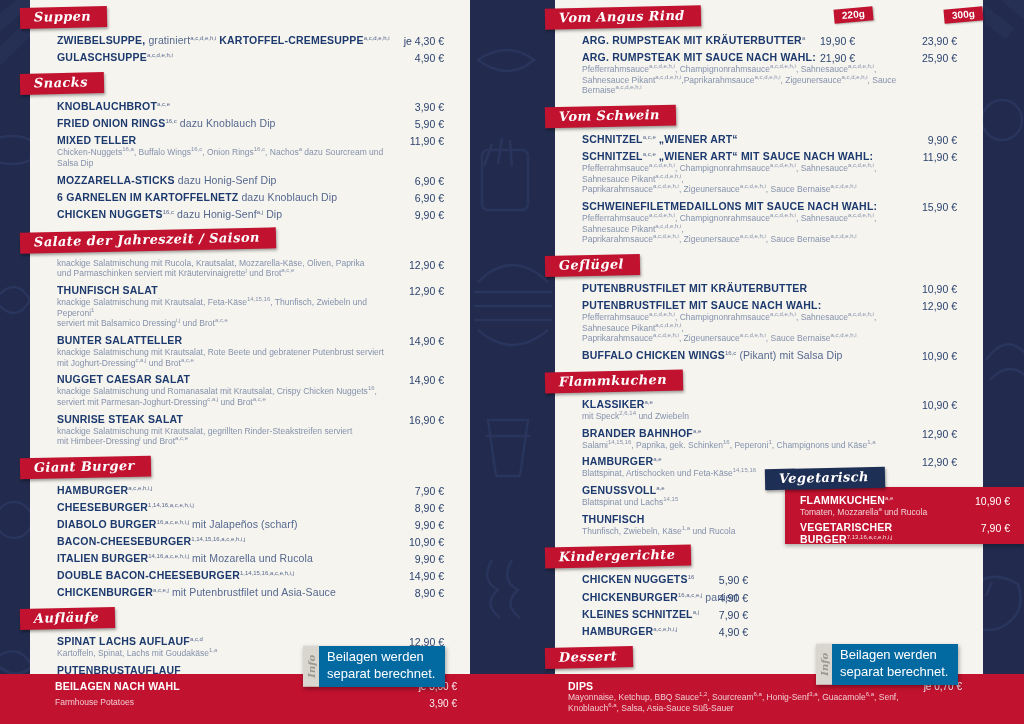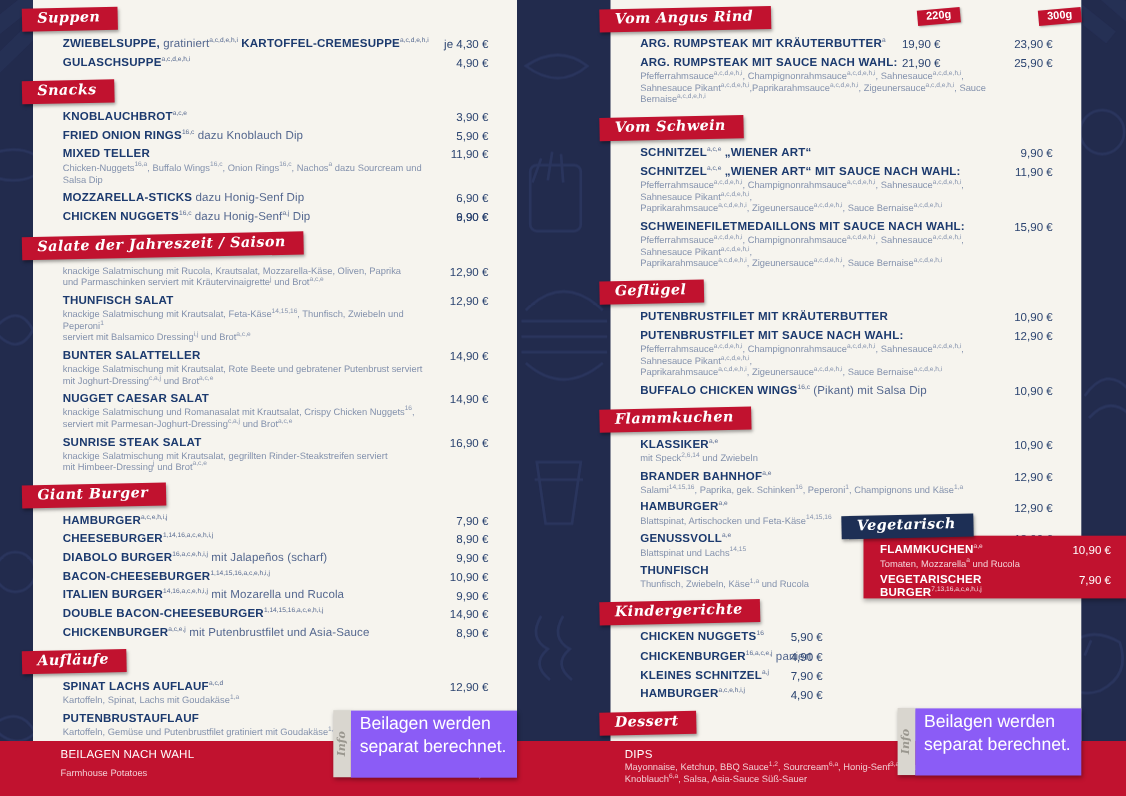--- a/index.html
+++ b/index.html
@@ -56,30 +56,30 @@
   #veg-box .item-line b{color:#fff}
   #veg-box .item-desc{color:rgba(255,255,255,.8)}
   #veg-box .price{color:#fff;right:6px}
   
   .info{position:absolute;display:flex;z-index:4;filter:drop-shadow(1px 2px 2px rgba(0,0,0,.35))}
   .info-tab{
     width:16px;background:#d9d6cf;color:#9a978f;
     font-family:"DejaVu Serif",serif;font-style:italic;font-weight:bold;font-size:10px;
     writing-mode:vertical-rl;transform:rotate(180deg);
     display:flex;align-items:center;justify-content:center}
-  .info-box{background:#8b5cf6;color:#fff;font-size:16px;line-height:1.3;padding:3px 10px 16px 8px;white-space:nowrap}
+  .info-box{background:#0369a1;color:#fff;font-size:13px;line-height:1.3;padding:3px 10px 4px 8px;white-space:nowrap}
   #info-left{left:303px;top:646px}
   #info-right{left:816px;top:644px}
   
   #footer{position:absolute;left:0;right:0;bottom:0;height:50px;background:#c1122f;z-index:2}
   .f-col{position:absolute;top:6px}
   #footer-left{left:55px;width:402px}
   #footer-right{left:568px;width:394px}
   .f-item{position:relative;padding-right:60px}
-  .f-title{font-size:10.5px;font-weight:normal;color:#fff;letter-spacing:.2px}
+  .f-title{font-size:10.5px;font-weight:bold;color:#fff;letter-spacing:.2px}
   .f-desc{font-size:8.5px;color:rgba(255,255,255,.78);line-height:1.3;white-space:pre-line}
   .f-price{position:absolute;right:0;top:1px;font-size:10px;color:rgba(255,255,255,.92);white-space:nowrap}
   .f-extra{margin-top:5px}
 </style>
 </head>
 <body>
 
 <svg id="doodles" viewBox="0 0 1024 724" xmlns="http://www.w3.org/2000/svg" aria-hidden="true">
   <g fill="none" stroke="#323e6c" stroke-width="2.5" opacity="0.55">
     <path d="M-10 30 L40 -10 M-14 70 L70 -12" stroke-width="14" opacity="0.5"></path>
@@ -118,20 +118,21 @@
           <div class="item-line"><b>FRIED ONION RINGS</b><sup>16,c</sup> dazu Knoblauch Dip</div>
           <span class="price">5,90 €</span>
         </div><div class="item">
           <div class="item-line"><b>MIXED TELLER</b></div>
           <div class="item-desc">Chicken-Nuggets<sup>16,a</sup>, Buffalo Wings<sup>16,c</sup>, Onion Rings<sup>16,c</sup>, Nachos<sup>a</sup> dazu Sourcream und Salsa Dip</div>
           <span class="price">11,90 €</span>
         </div><div class="item">
           <div class="item-line"><b>MOZZARELLA-STICKS</b> dazu Honig-Senf Dip</div>
           <span class="price">6,90 €</span>
         </div><div class="item">
+          <div class="item-line"><b>6 GARNELEN IM KARTOFFELNETZ</b> dazu Knoblauch Dip</div>
           <span class="price">6,90 €</span>
         </div><div class="item">
           <div class="item-line"><b>CHICKEN NUGGETS</b><sup>16,c</sup> dazu Honig-Senf<sup>a,j</sup> Dip</div>
           <span class="price">9,90 €</span>
         </div></div>
       <div class="section"><span class="ribbon">Salate der Jahreszeit / Saison</span><div class="item">
           <div class="item-desc">knackige Salatmischung mit Rucola, Krautsalat, Mozzarella-Käse, Oliven, Paprika
 und Parmaschinken serviert mit Kräutervinaigrette<sup>j</sup> und Brot<sup>a,c,e</sup></div>
           <span class="price">12,90 €</span>
         </div><div class="item">

